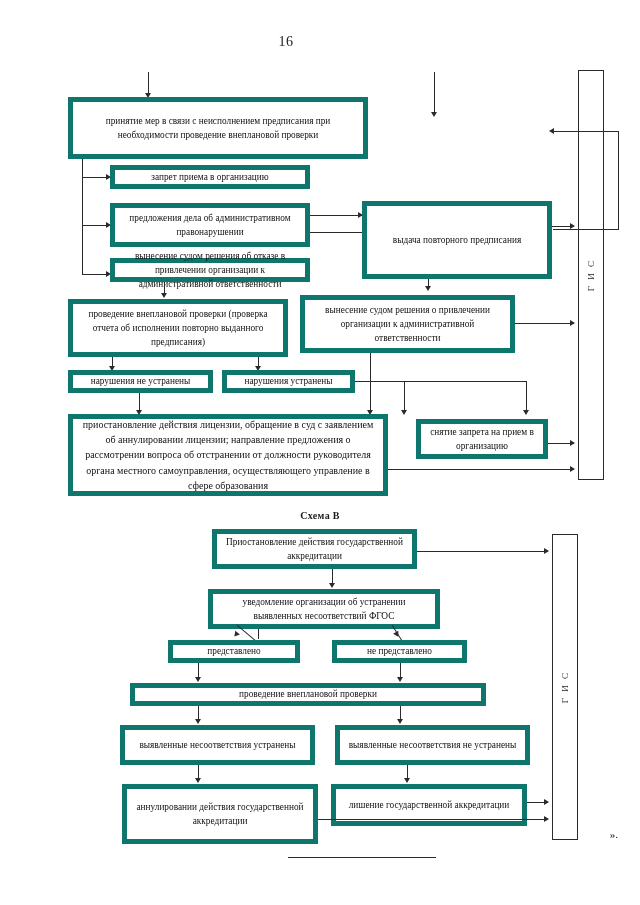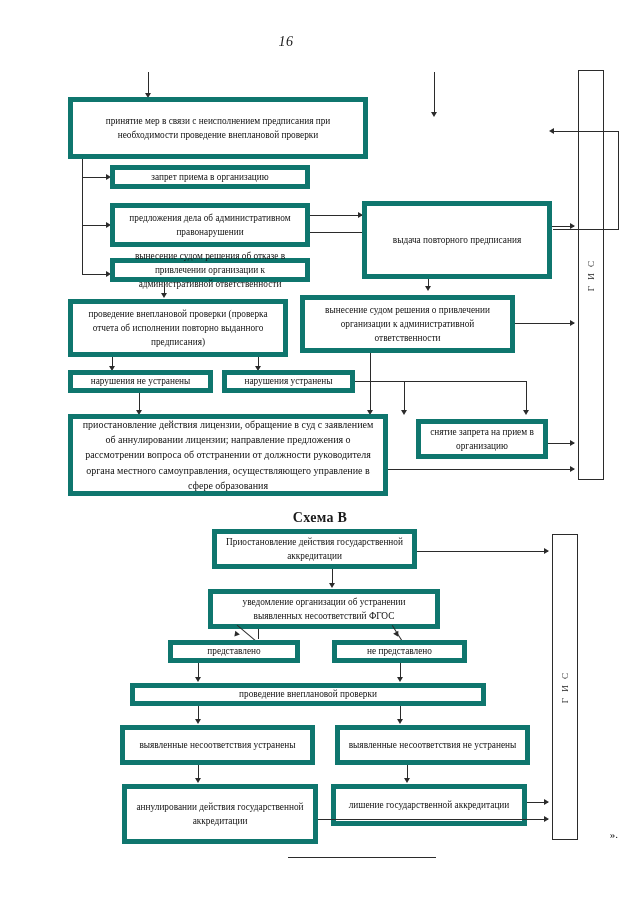--- a/index.html
+++ b/index.html
@@ -19,25 +19,24 @@
     overflow: hidden;
   }
   .page-number {
     position: absolute;
     top: 34px;
     left: 0;
     width: 572px;
     text-align: center;
     font-size: 14px;
     letter-spacing: 0.5px;
-    font-style: italic;
   }
   .scheme-title {
     position: absolute;
-    font-size: 14px;
+    font-size: 10px;
     font-weight: bold;
     letter-spacing: 0.3px;
   }
   
   .box {
     position: absolute;
     border: 5px solid #0f766e;
     box-sizing: border-box;
     background: #ffffff;
     display: flex;

